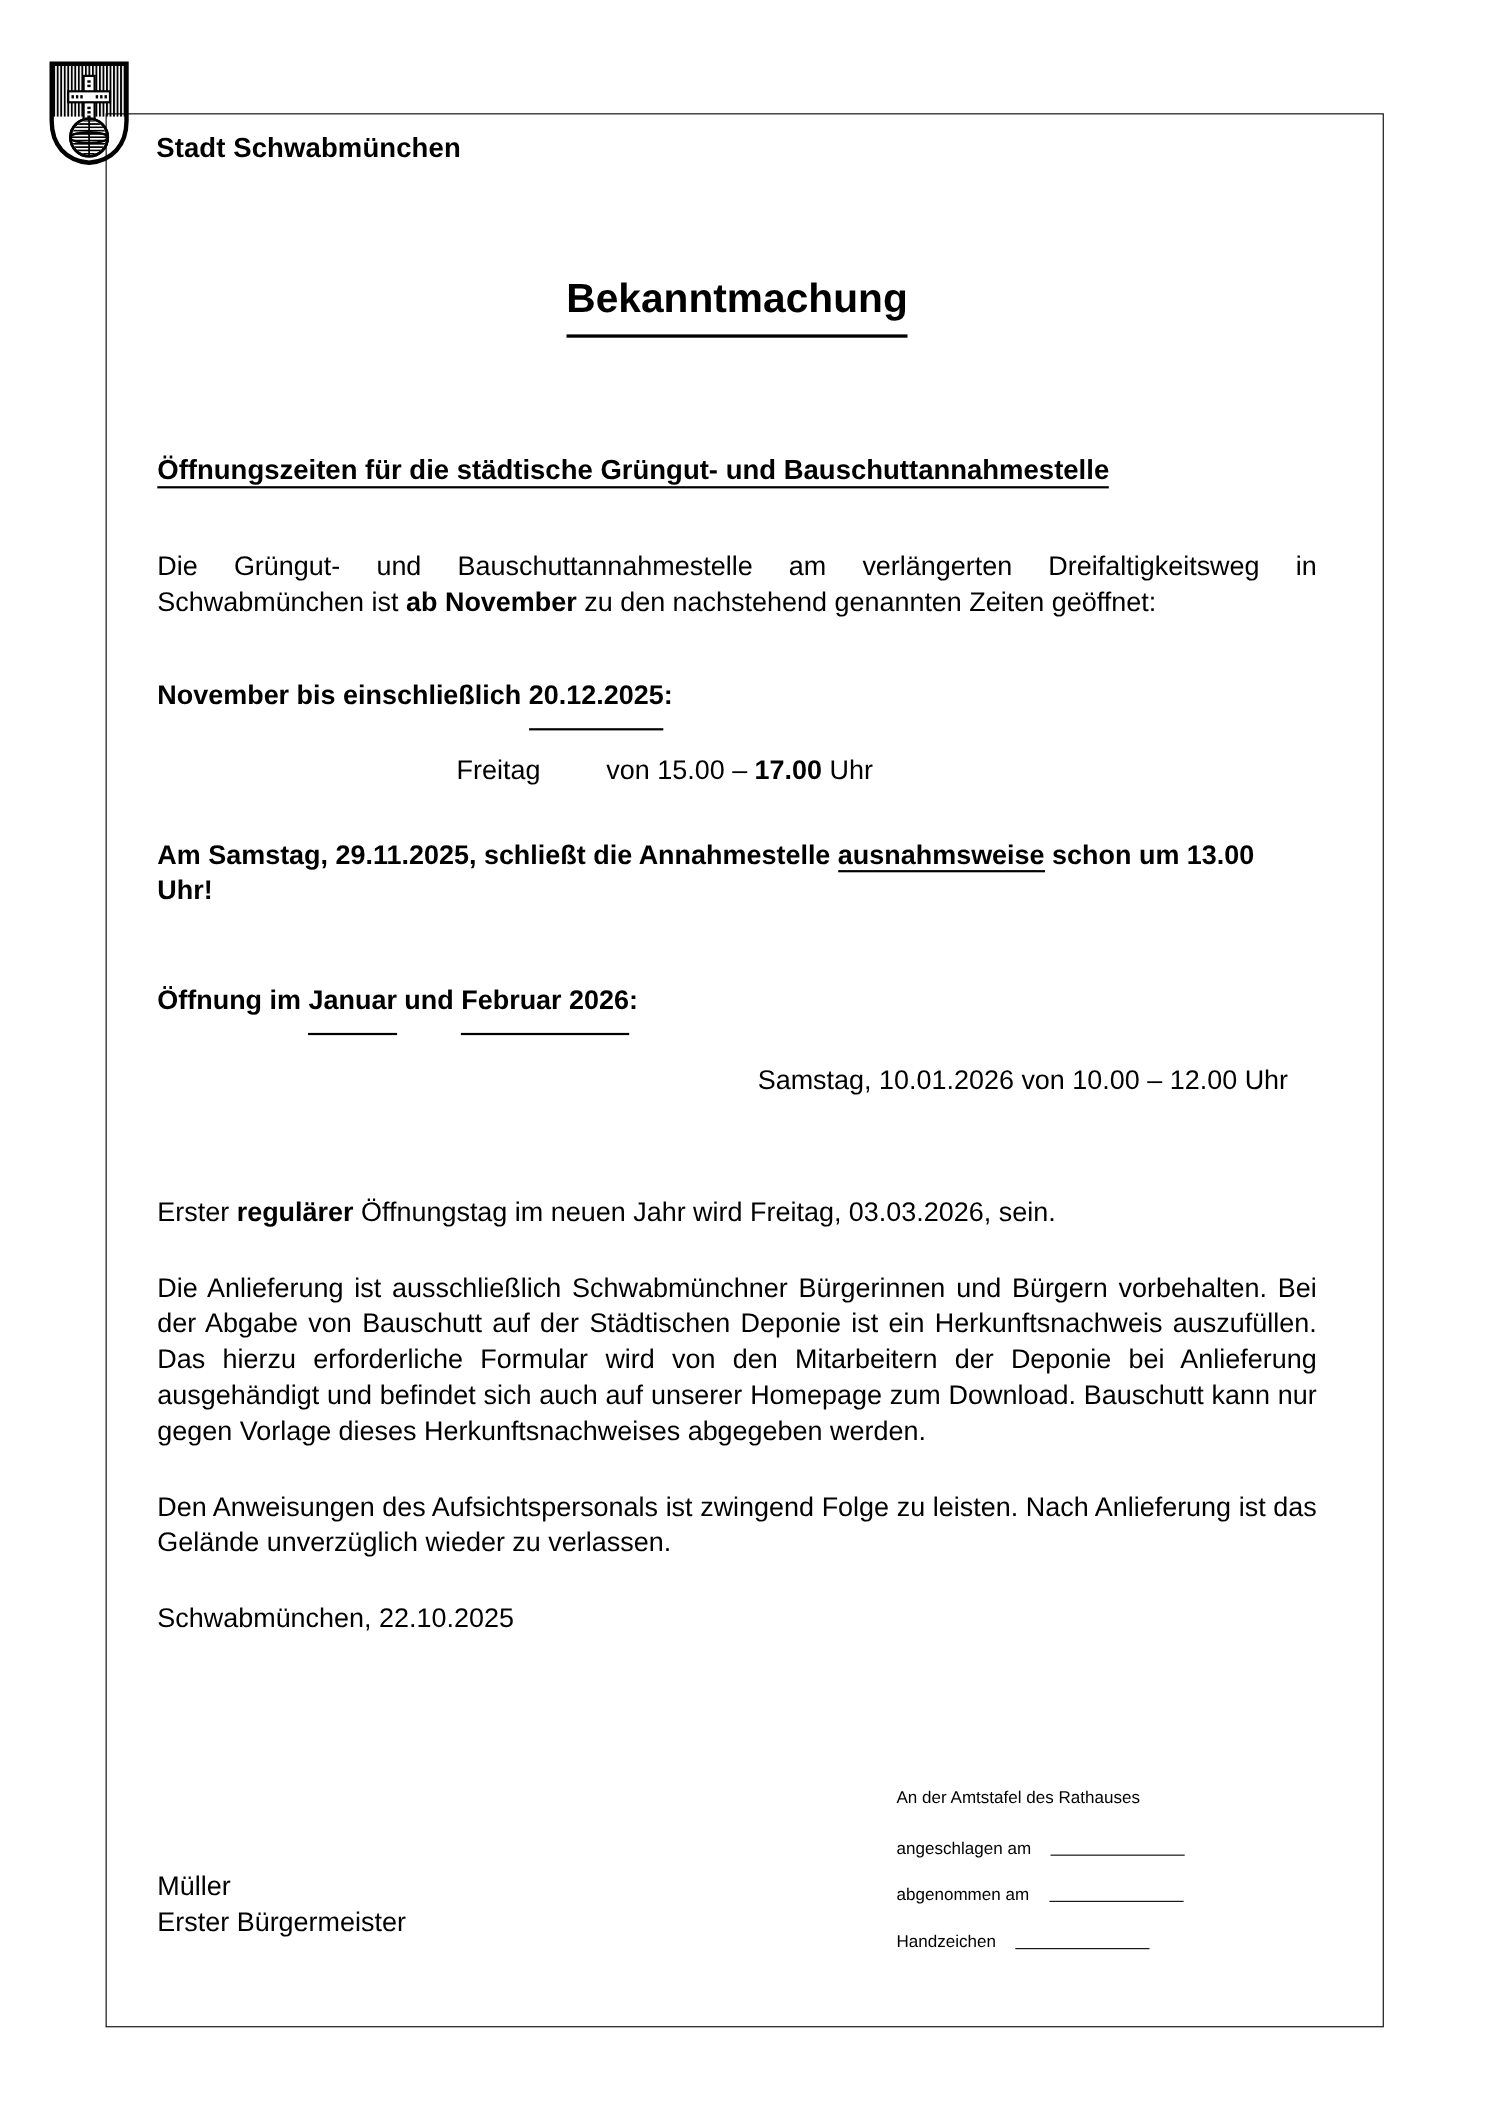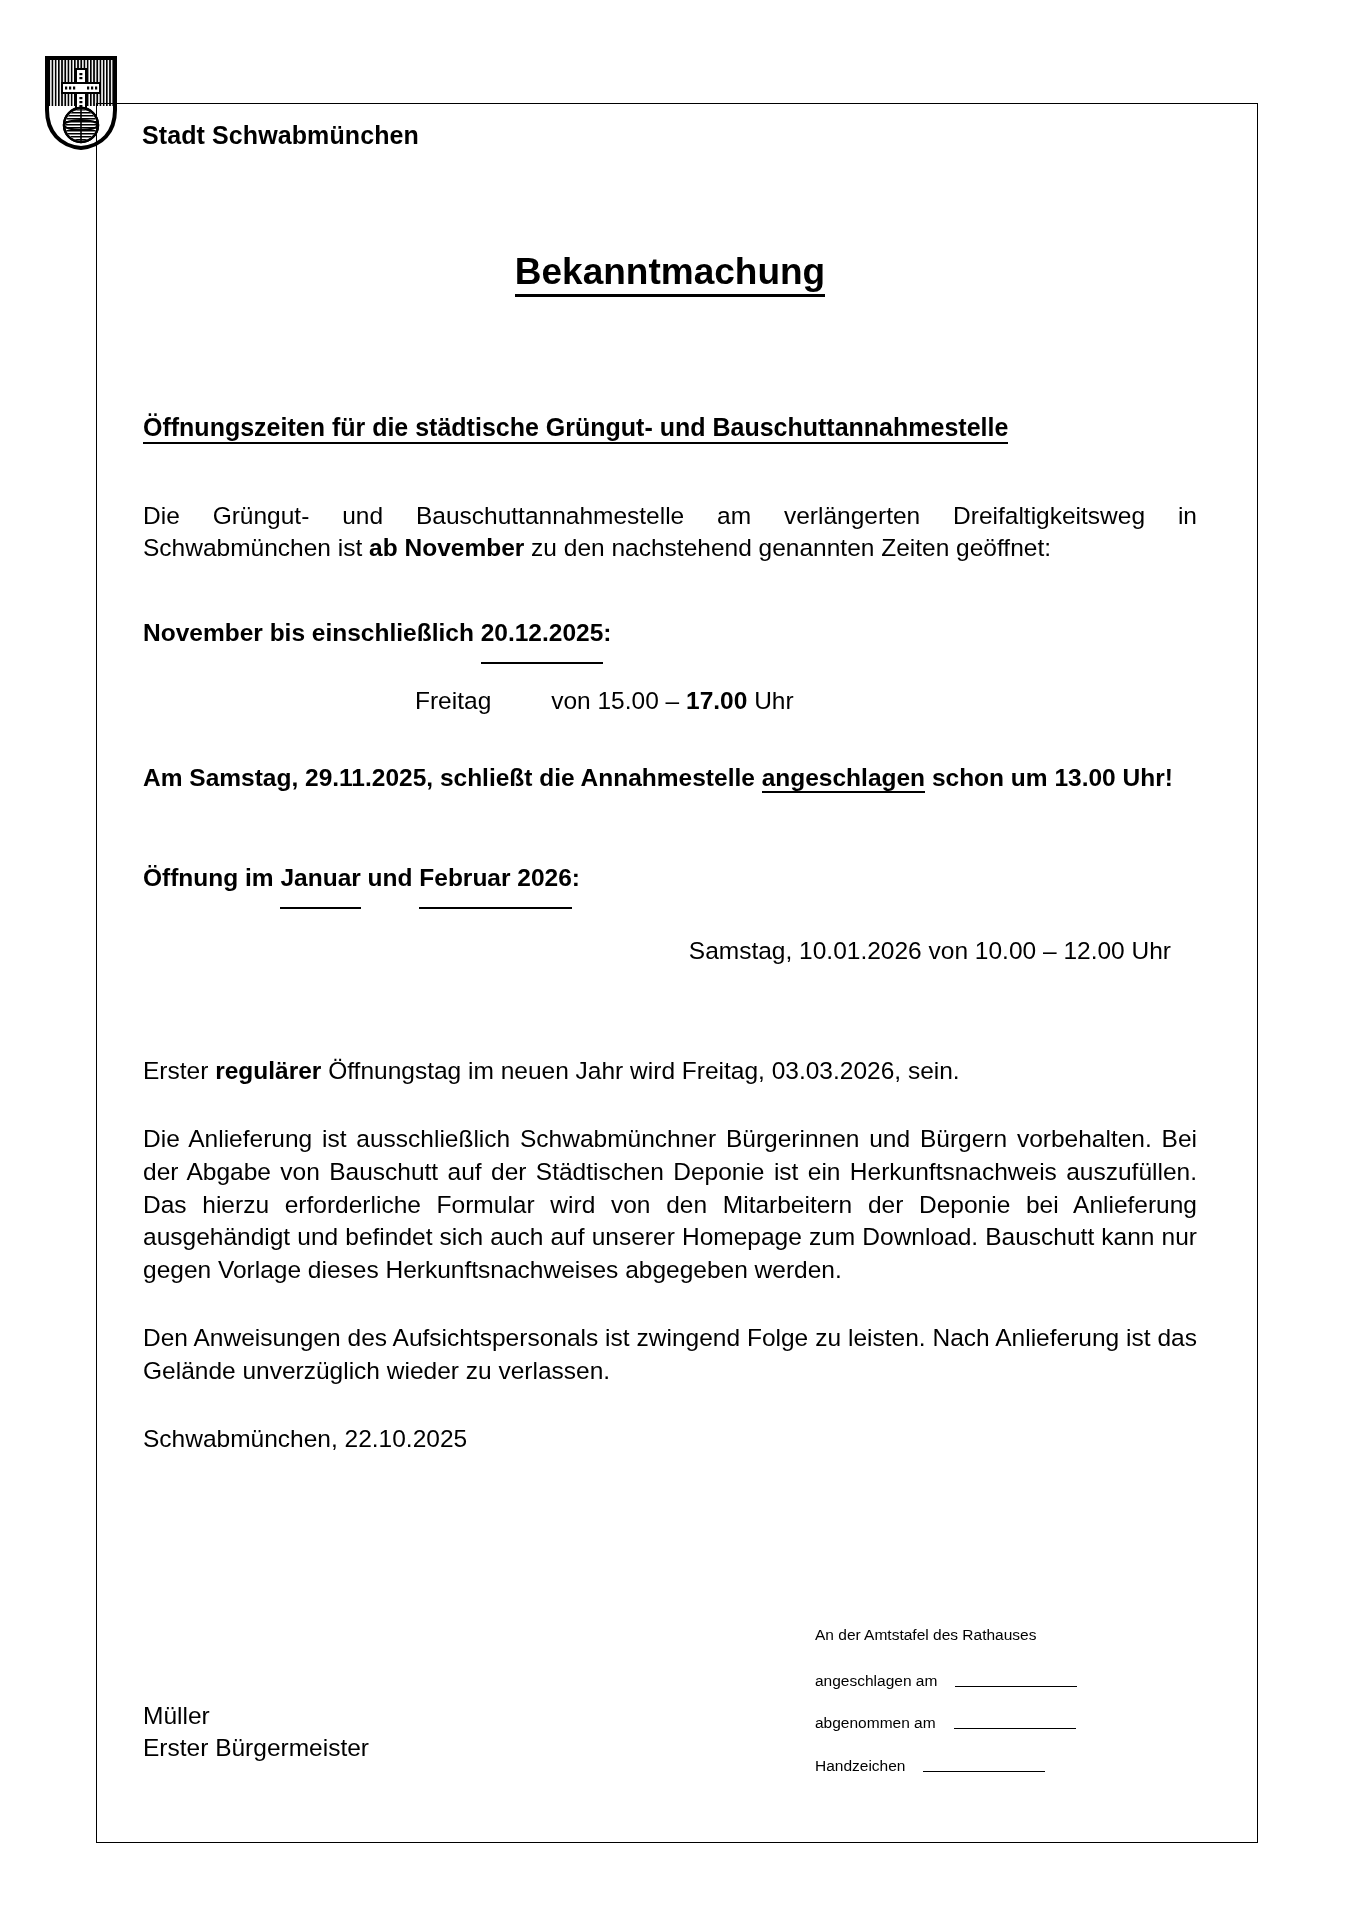--- a/index.html
+++ b/index.html
@@ -64,21 +64,21 @@
 
   .doc-title {
     text-align: center;
     font-size: 37px;
     font-weight: bold;
     margin-top: 148px;
     line-height: 1.15;
   }
   .doc-title span {
     border-bottom: 3.5px solid #000;
-    padding-bottom: 2px;
+    padding-bottom: 12px;
   }
 
   .subhead {
     font-size: 25px;
     font-weight: bold;
     margin-top: 118px;
     line-height: 1.2;
     white-space: nowrap;
   }
   .subhead span { border-bottom: 2.5px solid #000; padding-bottom: 1px; }
@@ -245,21 +245,21 @@
 
   <div class="gap-1"></div>
   <p class="sec-head"><span>November bis einschließlich </span><u>20.12.2025</u><span>:</span></p>
 
   <div class="gap-2"></div>
   <div class="times-block">
     <div class="times-row"><span>Freitag</span>	&nbsp;&nbsp;&nbsp;&nbsp;<span>von 15.00 – </span><b>17.00</b><span> Uhr</span></div>
   </div>
 
   <div class="gap-3"></div>
-  <p class="notice"><span>Am Samstag, 29.11.2025, schließt die Annahmestelle </span><u>angeschlagen</u><span> schon um 13.00 Uhr!</span></p>
+  <p class="notice"><span>Am Samstag, 29.11.2025, schließt die Annahmestelle </span><u>ausnahmsweise</u><span> schon um 13.00 Uhr!</span></p>
 
   <div class="gap-4"></div>
   <p class="sec-head"><span>Öffnung im </span><u>Januar</u><span> und </span><u>Februar 2026</u><span>:</span></p>
 
   <div class="gap-5"></div>
   <div class="dates-block">
     <div>Samstag, 10.01.2026 von 10.00 – 12.00 Uhr</div>
   </div>
 
   <div class="gap-6"></div>

